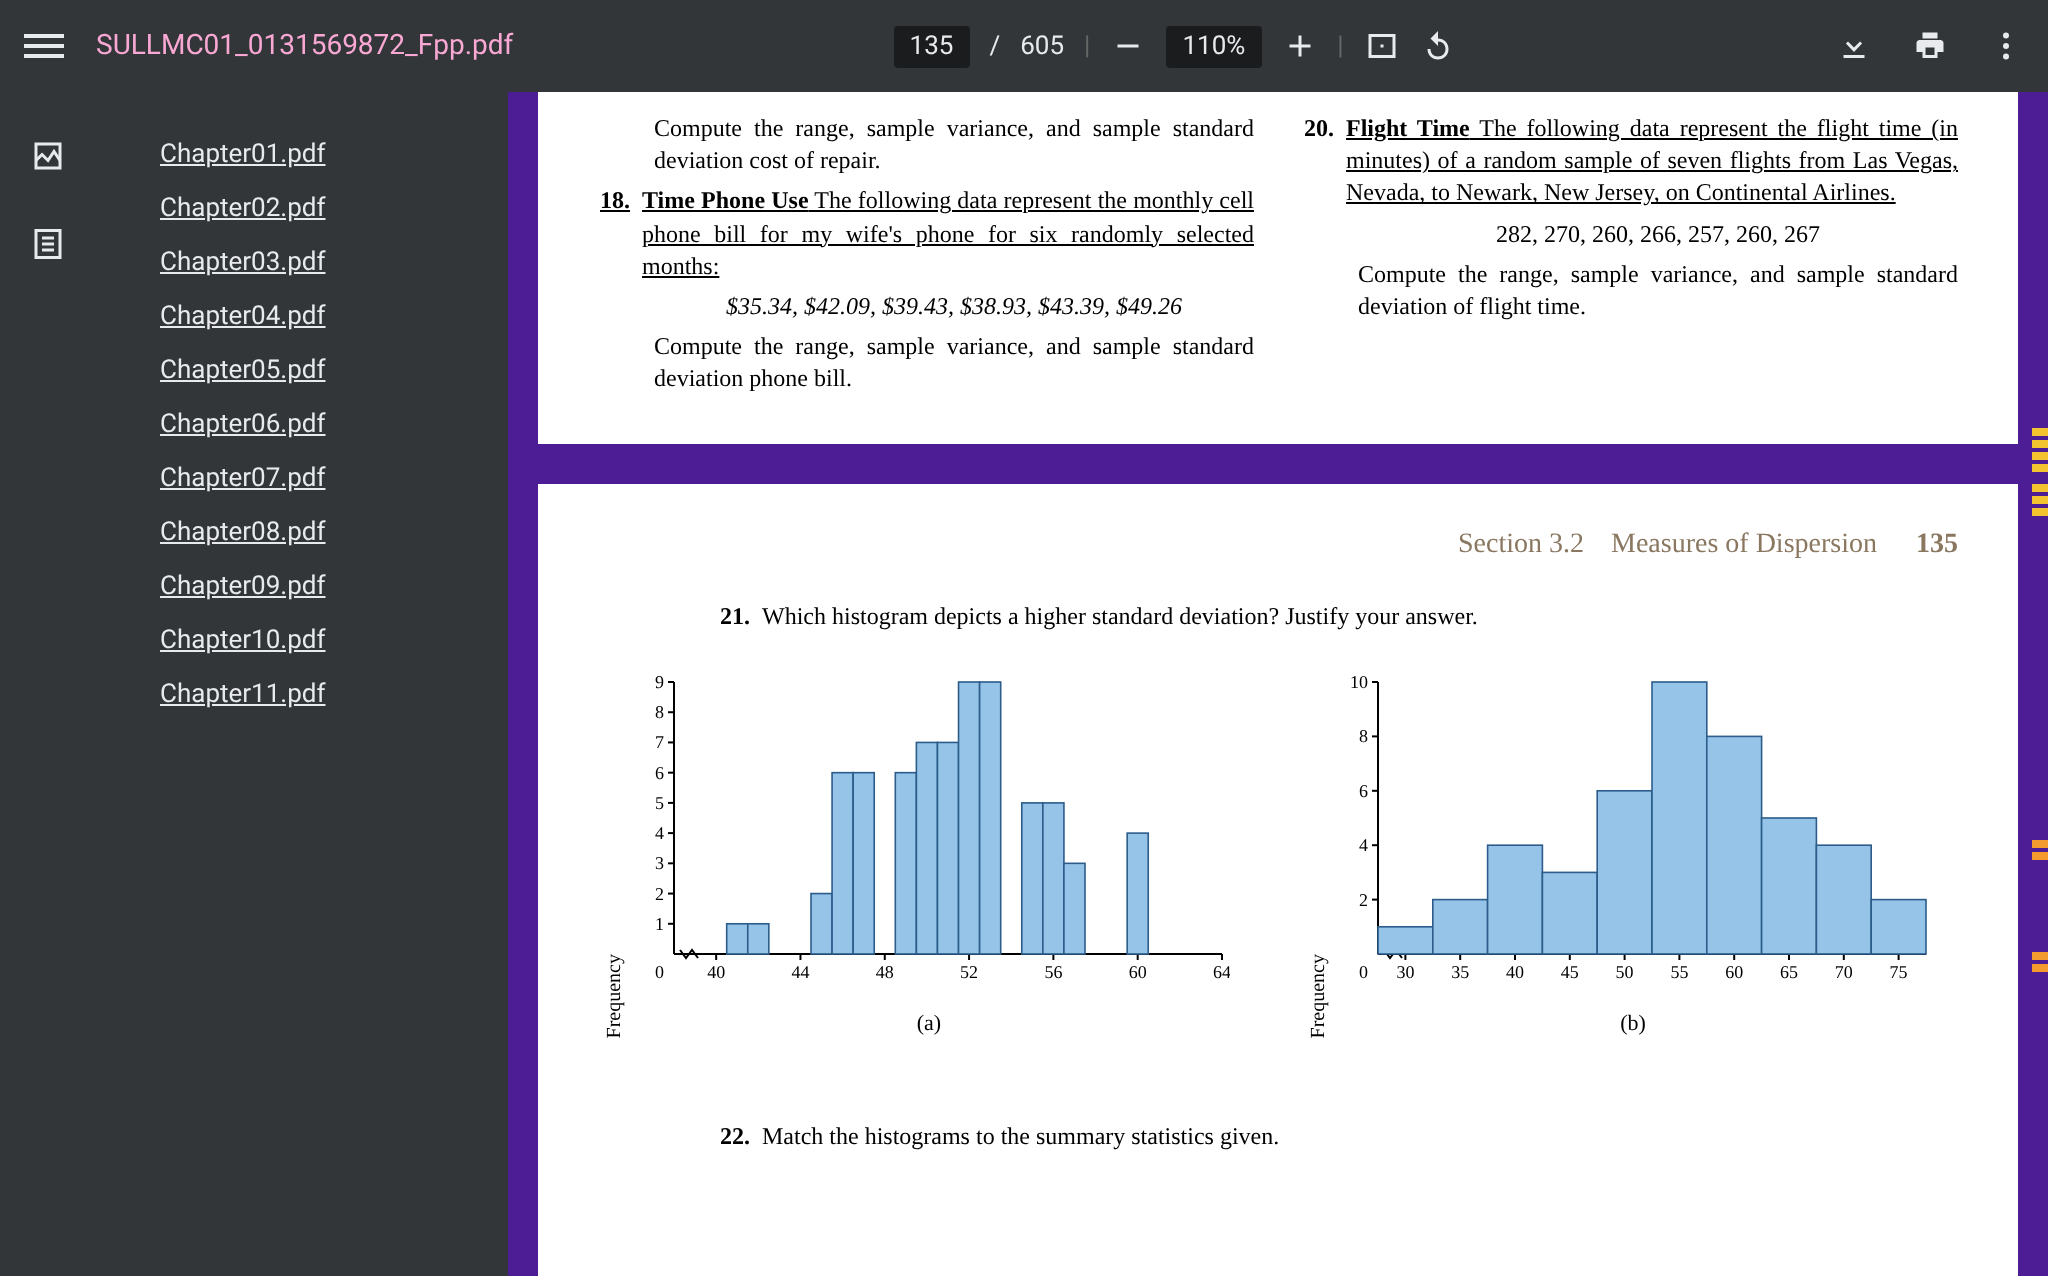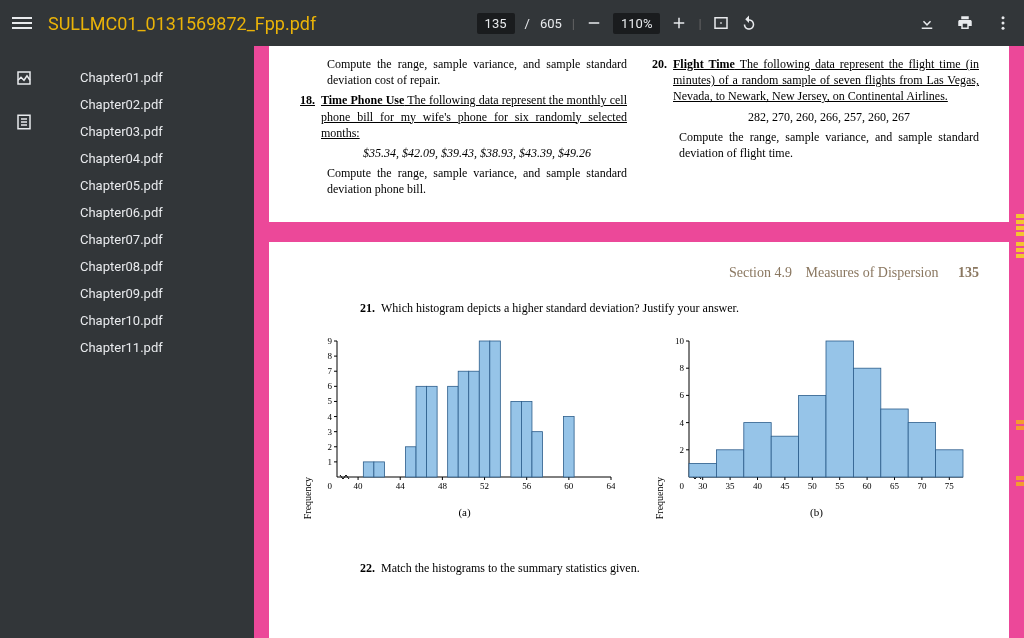--- a/index.html
+++ b/index.html
@@ -17,21 +17,21 @@
     background: #323639;
     display: flex;
     align-items: center;
     padding: 0 12px;
     color: #e8eaed;
     font-size: 13px;
   }
   .toolbar .left { display:flex; align-items:center; gap:16px; flex:0 0 auto;}
   .menu-btn { width:20px; cursor:pointer; }
   .menu-btn div { height:2px; background:#e8eaed; margin:3px 0; }
-  .filename { font-size:18px; color:#eab308; }
+  .filename { font-size:14px; color:#f9a8d4; }
   .toolbar .center { flex:1; display:flex; align-items:center; justify-content:center; gap:10px;}
   .page-box, .zoom-box { background:#1a1c1e; padding:3px 8px; border-radius:2px; font-size:13px;}
   .tool-sep { color:#666; }
   .icon-btn { width:18px; height:18px; cursor:pointer; display:flex; align-items:center; justify-content:center;}
   .icon-btn svg { fill:#e8eaed; }
   .toolbar .right { display:flex; align-items:center; gap:20px; flex:0 0 auto;}
   
   .sidebar {
     position:absolute;
     top:46px; left:0; bottom:0;
@@ -42,33 +42,34 @@
   }
   .side-icons {
     width:48px;
     float:left;
   }
   .side-icon { width:48px; height:44px; display:flex; align-items:center; justify-content:center; cursor:pointer;}
   .side-icon svg { fill:#e8eaed; width:18px; height:18px;}
   .bookmarks {
     margin-left:48px;
     padding:8px 8px 8px 28px;
+    text-decoration:underline;
   }
   .bookmark-item {
     font-size:13px;
     color:#e8eaed;
     padding:6px 4px;
     cursor:pointer;
   }
   
   .page-area {
     position:absolute;
     top:46px; left:254px; right:0; bottom:0;
     overflow:hidden;
-    background:#ec4899;
+    background:#4c1d95;
   }
   .pdf-page {
     background:#fff;
     margin:0 auto 20px auto;
     width:740px;
     color:#000;
     font-family: Georgia, "Times New Roman", serif;
   }
   .page-top {
     padding:10px 30px 24px 30px;
@@ -232,21 +233,21 @@
           <div class="data-center" style="margin-left:28px;">282, 270, 260, 266, 257, 260, 267</div>
           <div style="margin-left:28px; text-align:justify;">Compute the range, sample variance, and sample standard deviation of flight time.</div>
         </div>
       </div>
     </div>
   </div>
 
   <div class="pdf-page">
     <div class="page-main">
       <div class="running-head">
-        <span class="section">Section 4.9</span>
+        <span class="section">Section 3.2</span>
         <span class="title">Measures of Dispersion</span>
         <span class="pagenum">135</span>
       </div>
 
       <div class="centered-prob">
         <div class="prob">
           <div class="prob-num">21.</div>
           <div>Which histogram depicts a higher standard deviation? Justify your answer.</div>
         </div>
       </div>

